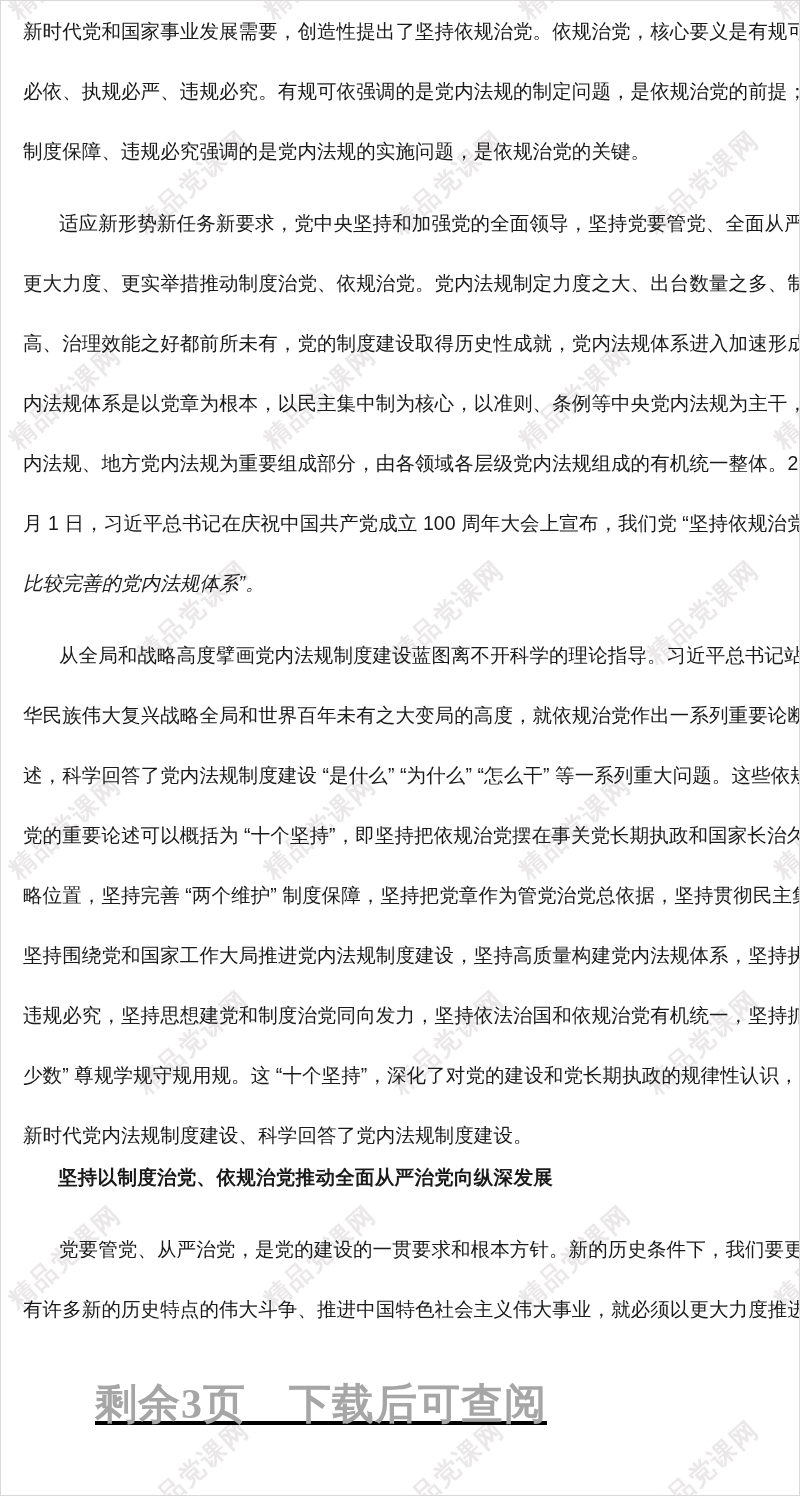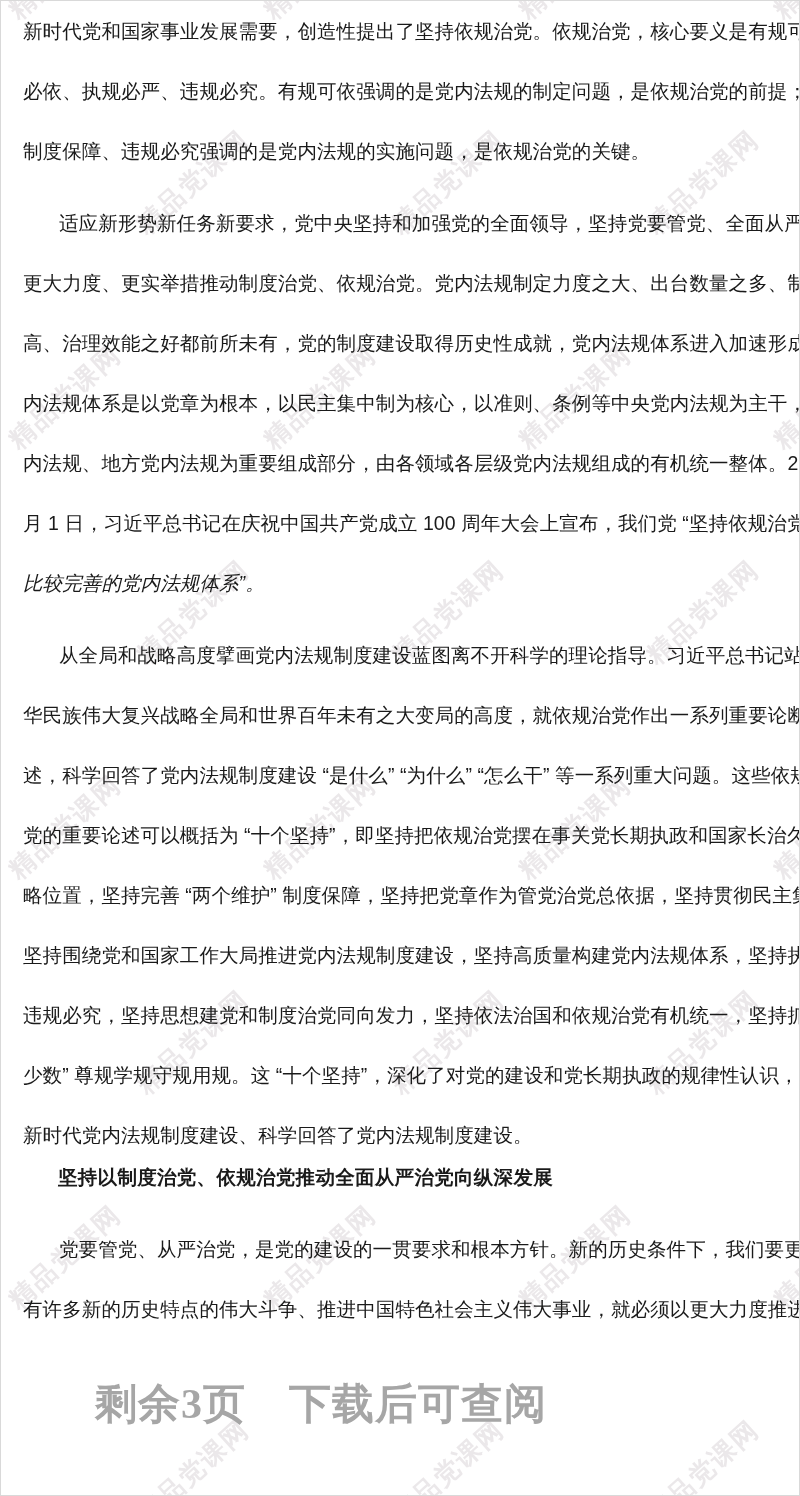--- a/index.html
+++ b/index.html
@@ -76,20 +76,21 @@
   #paywall {
     position: absolute;
     left: 0;
     top: 1368px;
     width: 640px;
     height: 70px;
     z-index: 3;
     display: flex;
     align-items: center;
     justify-content: center;
+    text-decoration: underline;
   }
   #paywall-text {
     font-family: "Liberation Serif", "DejaVu Serif", serif;
     font-size: 42px;
     font-weight: 700;
     color: #a6a6a6;
     letter-spacing: 1px;
     white-space: pre;
     user-select: none;
   }

